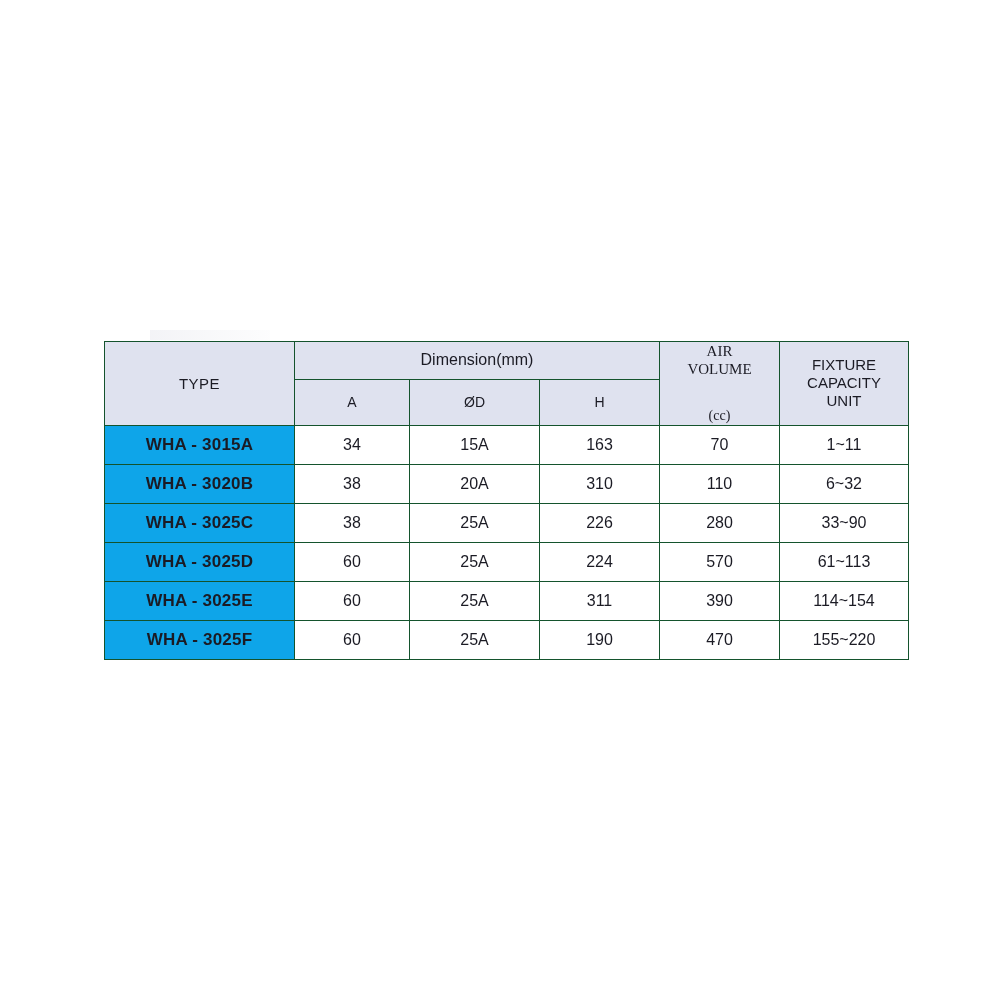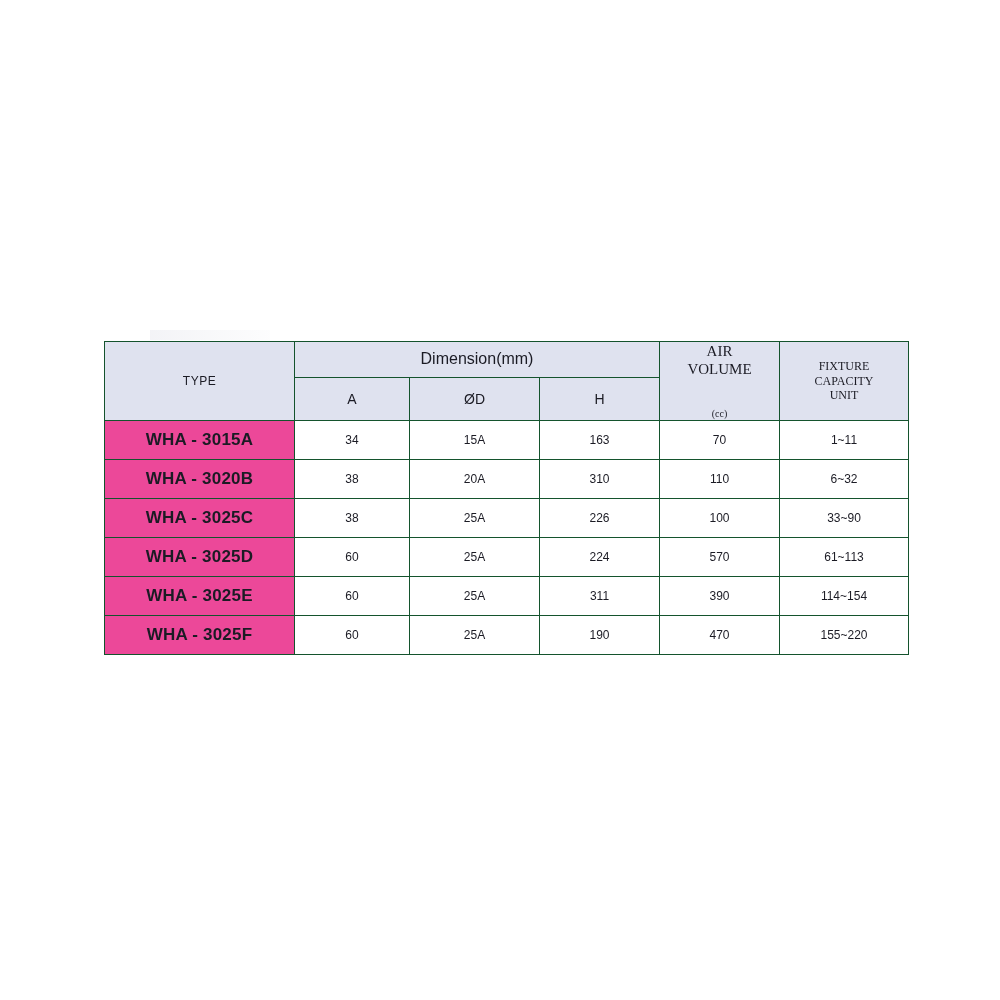--- a/index.html
+++ b/index.html
@@ -50,65 +50,64 @@
   }
 
   thead th {
     background: #dfe2ef;
     font-weight: normal;
     font-size: 15px;
     line-height: 1.18;
   }
 
   th.type-head {
-    font-size: 12px;
+    font-size: 15px;
     letter-spacing: 0.5px;
     height: 70px;
   }
 
   th.dim-head {
     font-size: 16px;
     height: 32px;
   }
 
   th.air-head {
     font-size: 15px;
     height: 70px;
     line-height: 1.2;
     font-family: Liberation Serif, serif;
   }
 
   th.fix-head {
-    font-size: 12px;
+    font-size: 15px;
     height: 70px;
     line-height: 1.2;
-    font-family: Liberation Serif, serif;
   }
 
   th.sub-head {
     font-size: 14px;
     height: 38px;
   }
 
   .small-unit {
-    font-size: 10px;
+    font-size: 14px;
     display: block;
     margin-top: 30px;
   }
 
   tbody td {
     height: 38px;
-    font-size: 12px;
+    font-size: 16px;
   }
 
   td.type-cell {
     font-weight: bold;
     font-size: 17px;
     letter-spacing: 0.2px;
-    background: #ec4899;
+    background: #0ea5e9;
   }
 
   tbody tr td {
     background: #ffffff;
   }
 
   
   .artifact {
     position: absolute;
     left: 150px;
@@ -172,21 +171,21 @@
           <td>20A</td>
           <td>310</td>
           <td>110</td>
           <td>6~32</td>
         </tr>
         <tr>
           <td class="type-cell">WHA - 3025C</td>
           <td>38</td>
           <td>25A</td>
           <td>226</td>
-          <td>100</td>
+          <td>280</td>
           <td>33~90</td>
         </tr>
         <tr>
           <td class="type-cell">WHA - 3025D</td>
           <td>60</td>
           <td>25A</td>
           <td>224</td>
           <td>570</td>
           <td>61~113</td>
         </tr>

